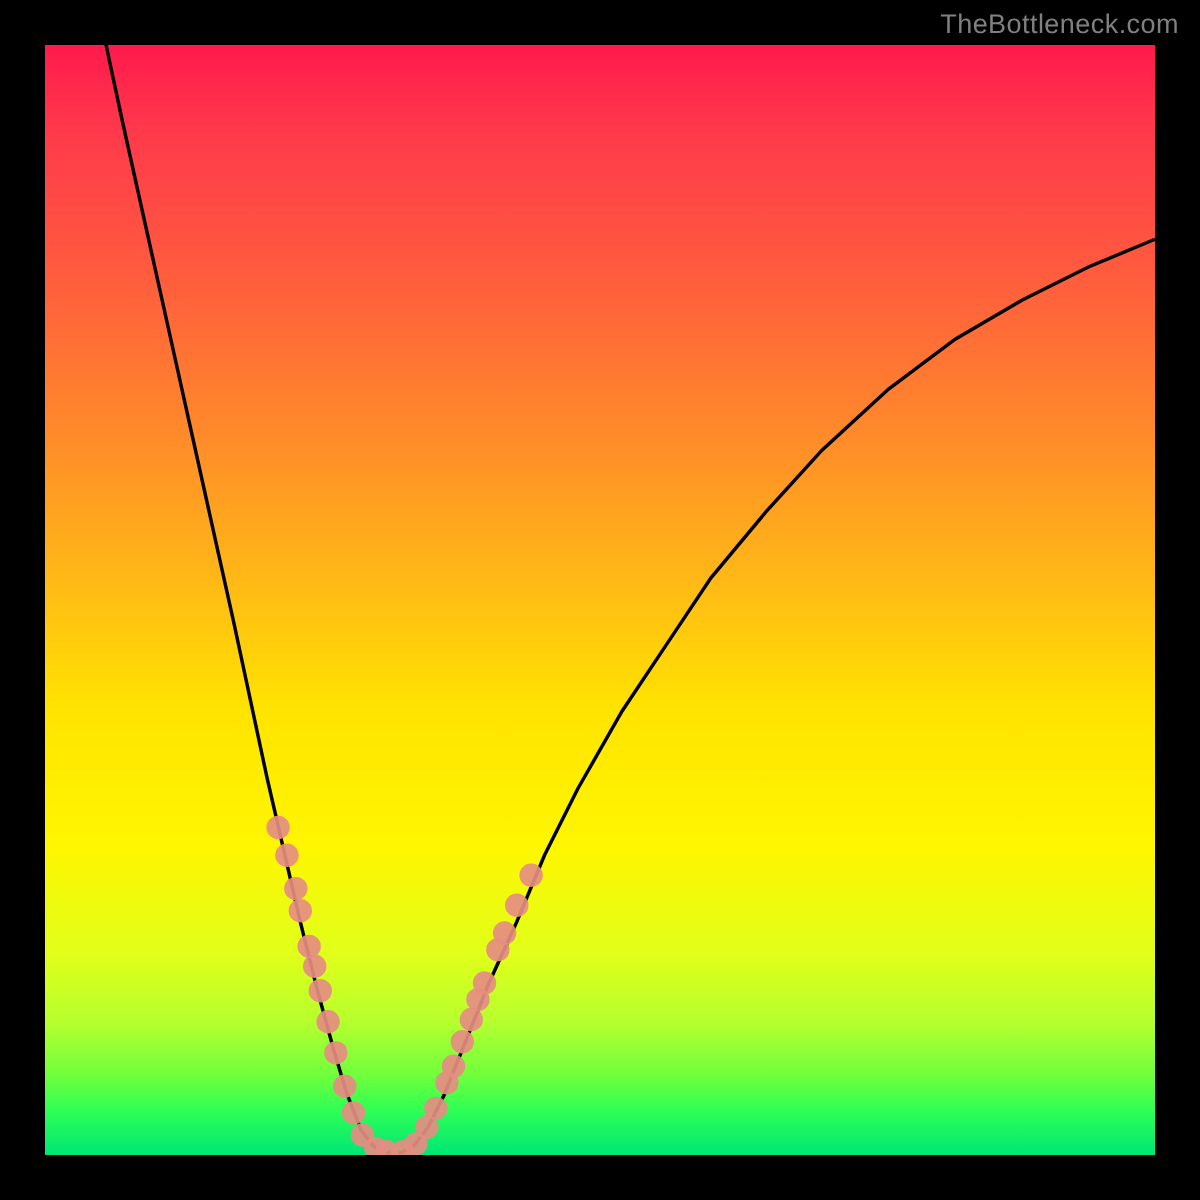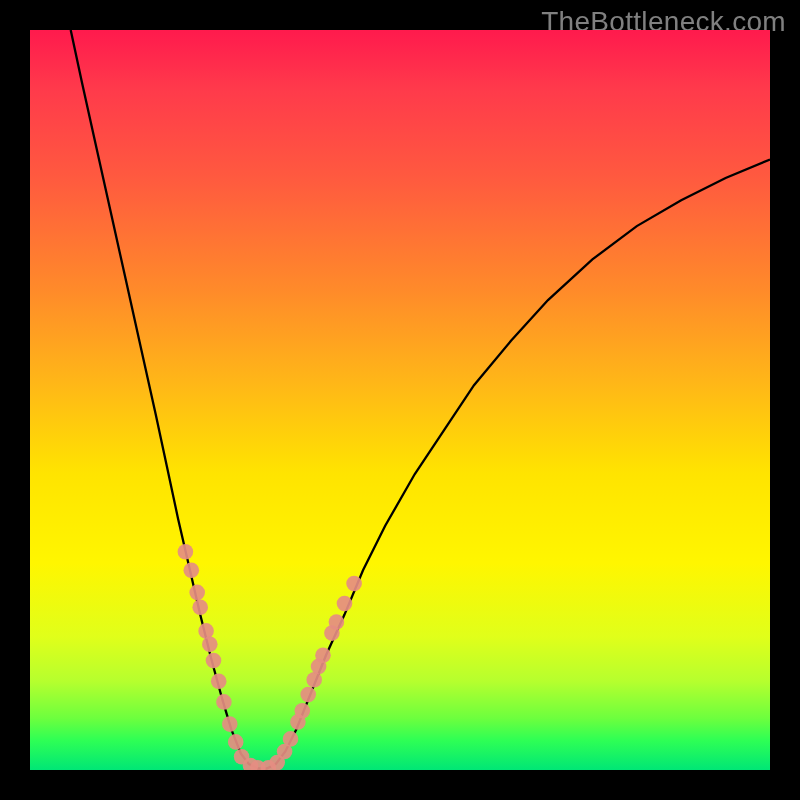--- a/index.html
+++ b/index.html
@@ -38,21 +38,21 @@
       #6dff3e 93%,
       #2eff55 96%,
       #00e676 100%
     );
   }
   .watermark {
     position: absolute;
     top: 6px;
     right: 14px;
     color: #808080;
-    font-size: 28px;
+    font-size: 18px;
     letter-spacing: 0.3px;
     font-weight: 500;
     user-select: none;
   }
   svg.curve {
     position: absolute;
     left: 0;
     top: 0;
     width: 740px;
     height: 740px;

